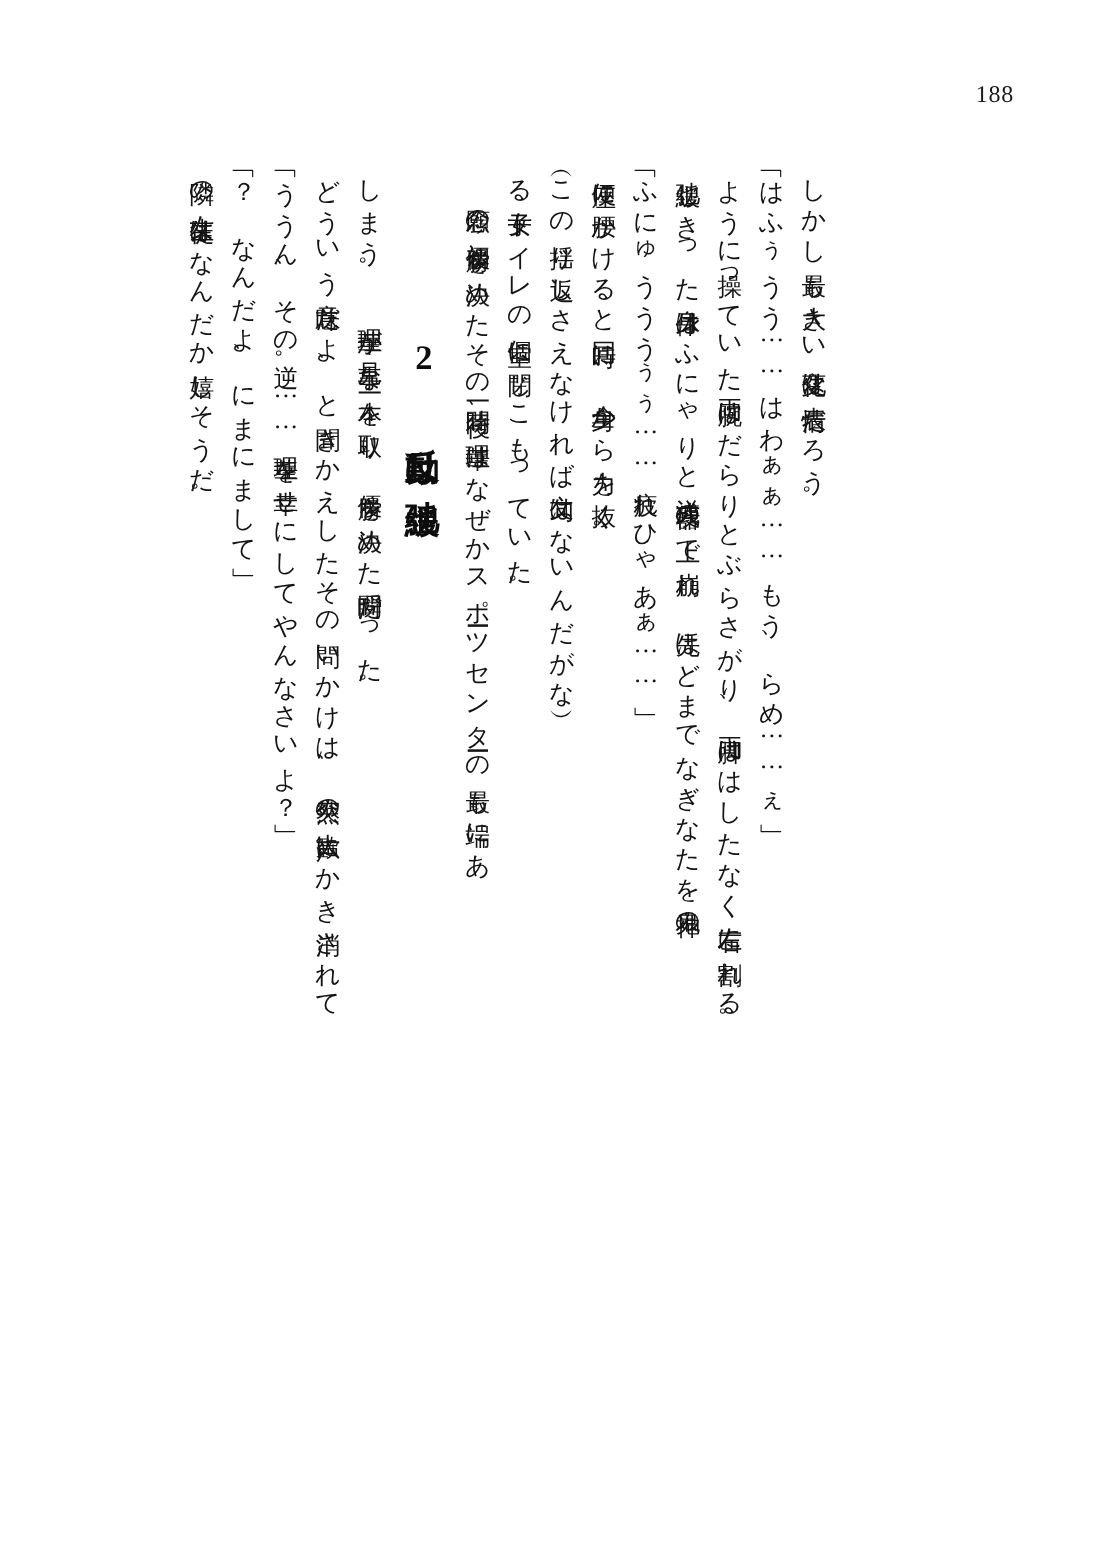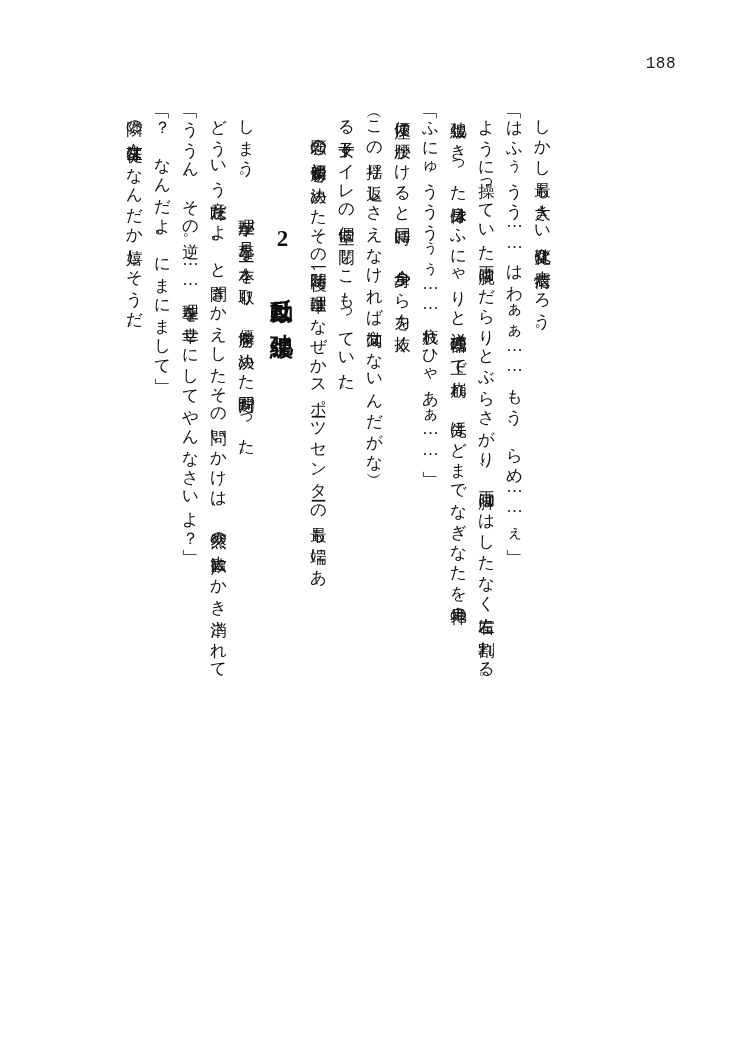--- a/index.html
+++ b/index.html
@@ -22,21 +22,21 @@
     box-sizing: border-box;
   }
   
   .page-number {
     position: absolute;
     top: 55px;
     right: 60px;
     font-size: 16px;
     letter-spacing: 0.5px;
     color: #1a1a1a;
-    font-family: Liberation Mono, monospace;
+    font-family: Liberation Serif, serif;
   }
   
   .body-text {
     position: absolute;
     top: 108px;
     right: 62px;
     height: 830px;
     width: 560px;
     display: flex;
     flex-direction: row;

